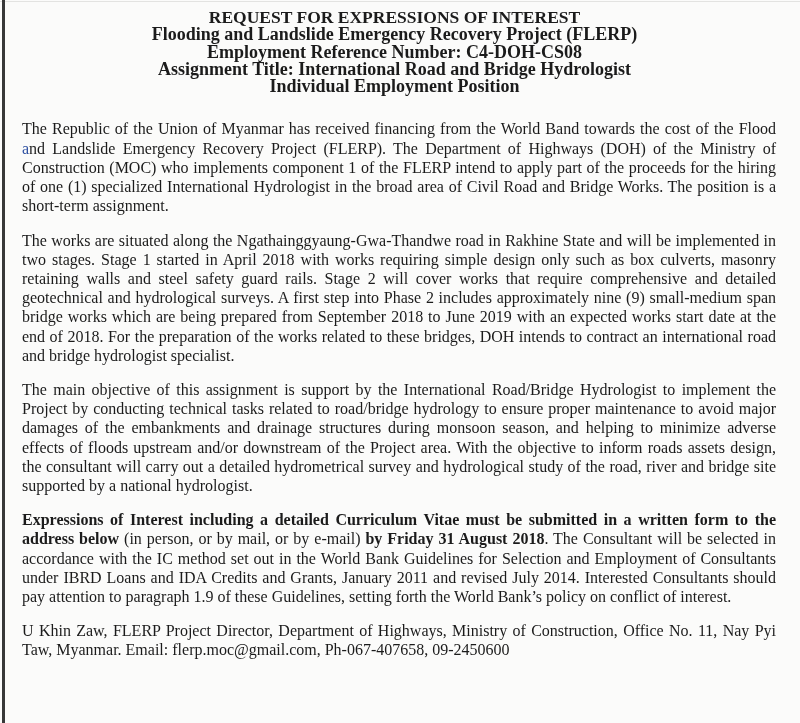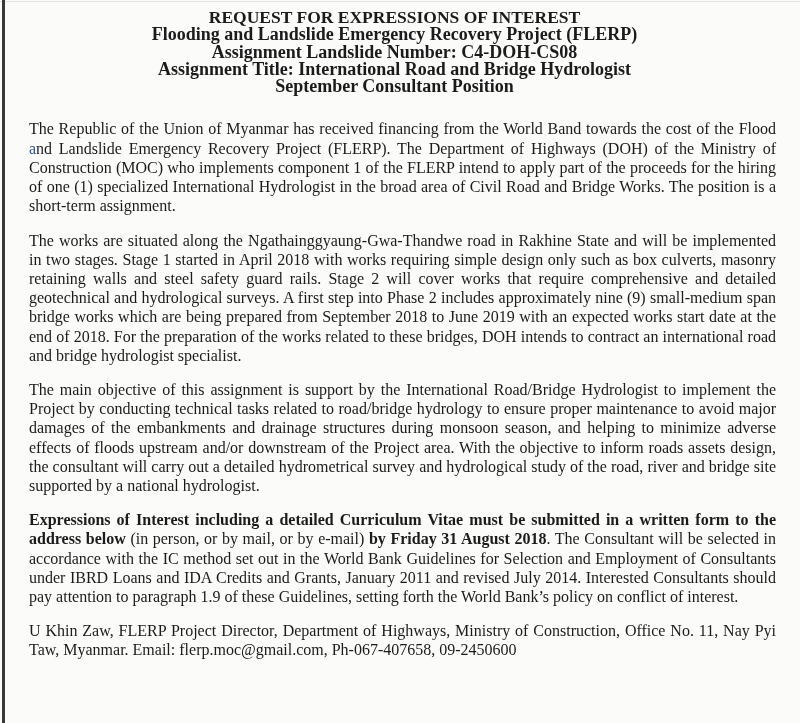--- a/index.html
+++ b/index.html
@@ -42,21 +42,21 @@
   }
   .doc-header .line {
     font-size: 18px;
     line-height: 17.3px;
     white-space: nowrap;
   }
   .doc-header .line.main-title {
     font-size: 17.5px;
   }
   p.body-para {
-    margin: 0 0 15px 16px;
+    margin: 0 0 15px 9px;
     font-size: 16px;
     line-height: 19.2px;
     text-align: justify;
     text-justify: inter-word;
   }
   p.body-para.last {
     margin-bottom: 0;
   }
   .bold { font-weight: 700; }
   .highlight-letter { color: #2d4fa1; }
@@ -64,23 +64,23 @@
 </head>
 <body>
 
 <div class="page">
   <div class="scan-border-top"></div>
   <div class="scan-border-left"></div>
 
   <div class="doc-header">
     <div class="line main-title">REQUEST FOR EXPRESSIONS OF INTEREST</div>
     <div class="line">Flooding and Landslide Emergency Recovery Project (FLERP)</div>
-    <div class="line">Assignment Landslide Number: C4-DOH-CS08</div>
+    <div class="line">Employment Reference Number: C4-DOH-CS08</div>
     <div class="line">Assignment Title: International Road and Bridge Hydrologist</div>
-    <div class="line">September Consultant Position</div>
+    <div class="line">Individual Employment Position</div>
   </div>
 
   <p class="body-para"><span>The Republic of the Union of Myanmar has received financing from the World Band towards the cost of the Flood </span><span class="highlight-letter">a</span><span>nd Landslide Emergency Recovery Project (FLERP). The Department of Highways (DOH) of the Ministry of Construction (MOC) who implements component 1 of the FLERP intend to apply part of the proceeds for the hiring of one (1) specialized International Hydrologist in the broad area of Civil Road and Bridge Works. The position is a short-term assignment.</span></p>
 
   <p class="body-para">The works are situated along the Ngathainggyaung-Gwa-Thandwe road in Rakhine State and will be implemented in two stages. Stage 1 started in April 2018 with works requiring simple design only such as box culverts, masonry retaining walls and steel safety guard rails. Stage 2 will cover works that require comprehensive and detailed geotechnical and hydrological surveys. A first step into Phase 2 includes approximately nine (9) small-medium span bridge works which are being prepared from September 2018 to June 2019 with an expected works start date at the end of 2018. For the preparation of the works related to these bridges, DOH intends to contract an international road and bridge hydrologist specialist.</p>
 
   <p class="body-para">The main objective of this assignment is support by the International Road/Bridge Hydrologist to implement the Project by conducting technical tasks related to road/bridge hydrology to ensure proper maintenance to avoid major damages of the embankments and drainage structures during monsoon season, and helping to minimize adverse effects of floods upstream and/or downstream of the Project area. With the objective to inform roads assets design, the consultant will carry out a detailed hydrometrical survey and hydrological study of the road, river and bridge site supported by a national hydrologist.</p>
 
   <p class="body-para"><span class="bold">Expressions of Interest including a detailed Curriculum Vitae must be submitted in a written form to the address below</span><span> (in person, or by mail, or by e-mail) </span><span class="bold">by Friday 31 August 2018</span><span>. The Consultant will be selected in accordance with the IC method set out in the World Bank Guidelines for Selection and Employment of Consultants under IBRD Loans and IDA Credits and Grants, January 2011 and revised July 2014. Interested Consultants should pay attention to paragraph 1.9 of these Guidelines, setting forth the World Bank’s policy on conflict of interest.</span></p>
 

